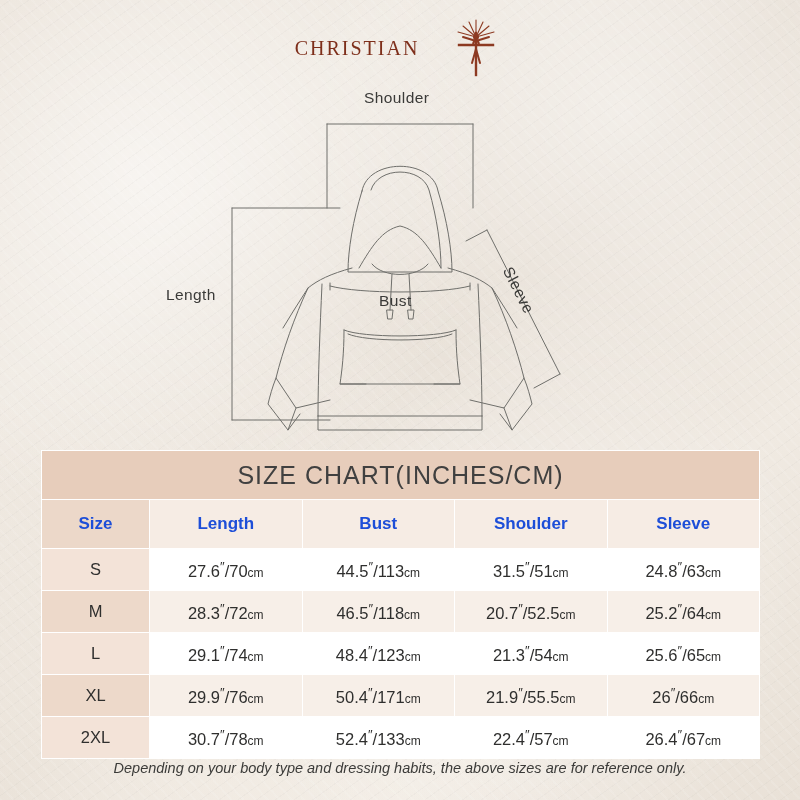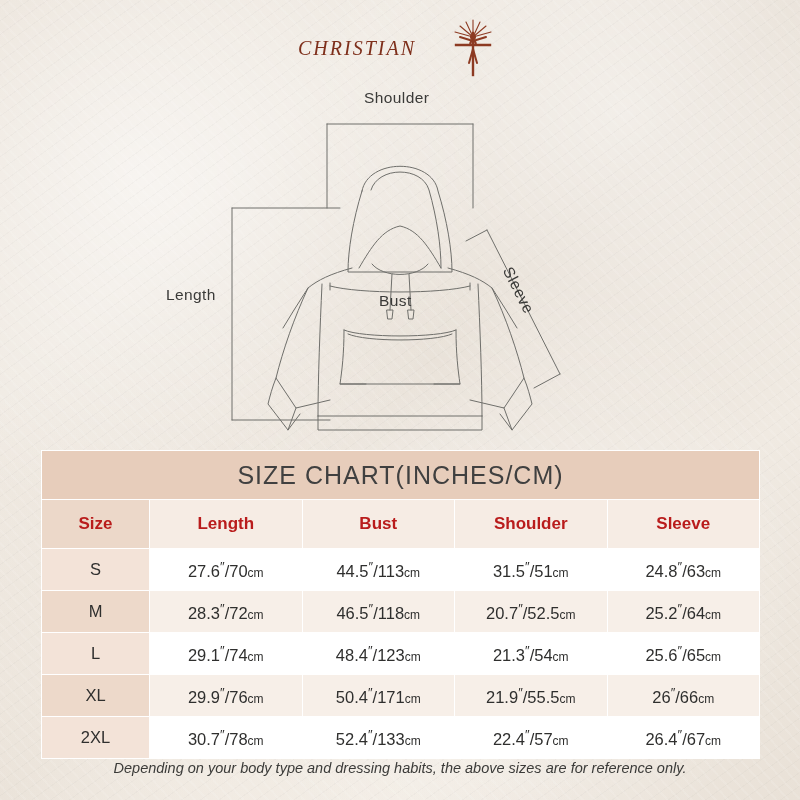--- a/index.html
+++ b/index.html
@@ -48,21 +48,21 @@
     gap: 0px;
     z-index: 4;
   }
   .brand-word {
     font-family: "Liberation Serif", serif;
     font-size: 20px;
     letter-spacing: 2.0px;
     color: #7e2f1b;
     white-space: nowrap;
   }
-  .brand-word.left { margin-right: 28px; font-style: italic; }
+  .brand-word.left { margin-right: 28px; }
   .brand-word.right { margin-left: 22px; }
   .brand-mark {
     width: 58px;
     height: 62px;
     flex: 0 0 auto;
     position: relative;
     top: -2px;
   }
 
   
@@ -116,21 +116,21 @@
   }
   .chart td, .chart th {
     border: 1px solid #ffffff;
     padding: 0;
   }
   .row-head th {
     background: #f6ece4;
     height: 48px;
     font-size: 17px;
     font-weight: bold;
-    color: #b91c1c;
+    color: #1d4ed8;
     text-align: center;
     vertical-align: middle;
   }
   .row-head th.col-size { background: #ecd8c9; }
   .data-row td {
     height: 41px;
     font-size: 16.5px;
     color: #2f2f2e;
     text-align: center;
     vertical-align: middle;

